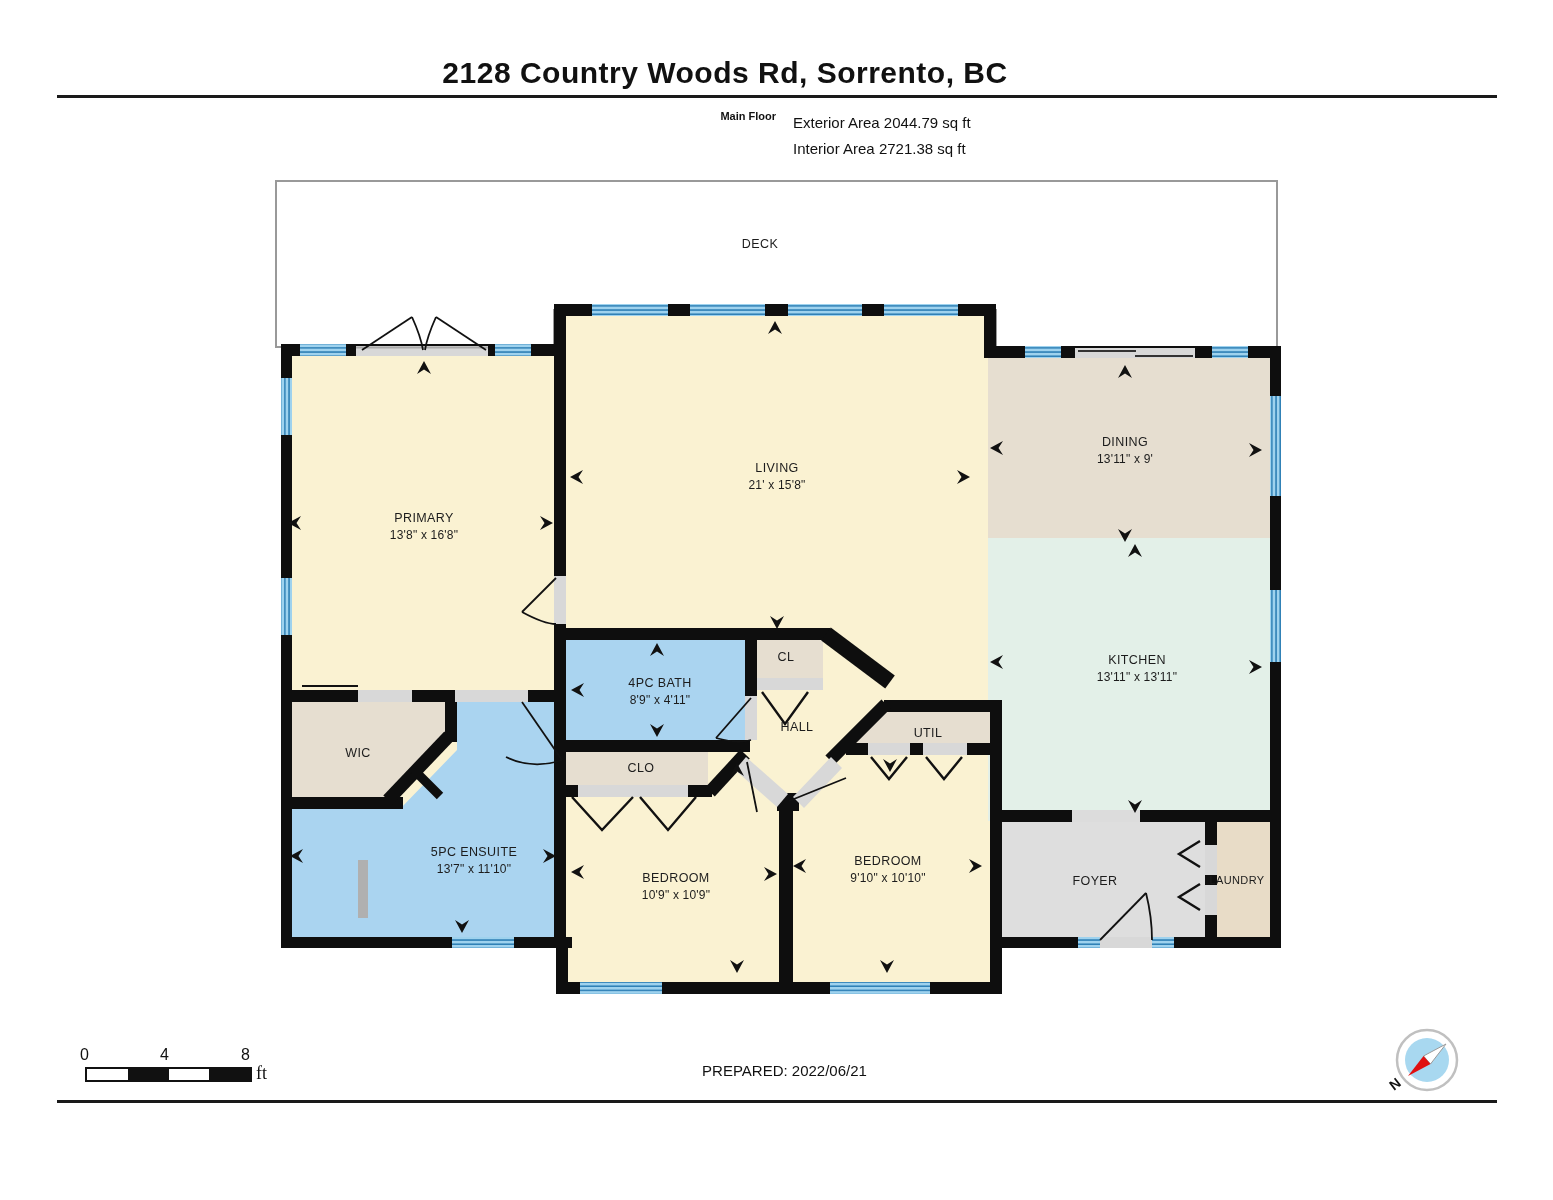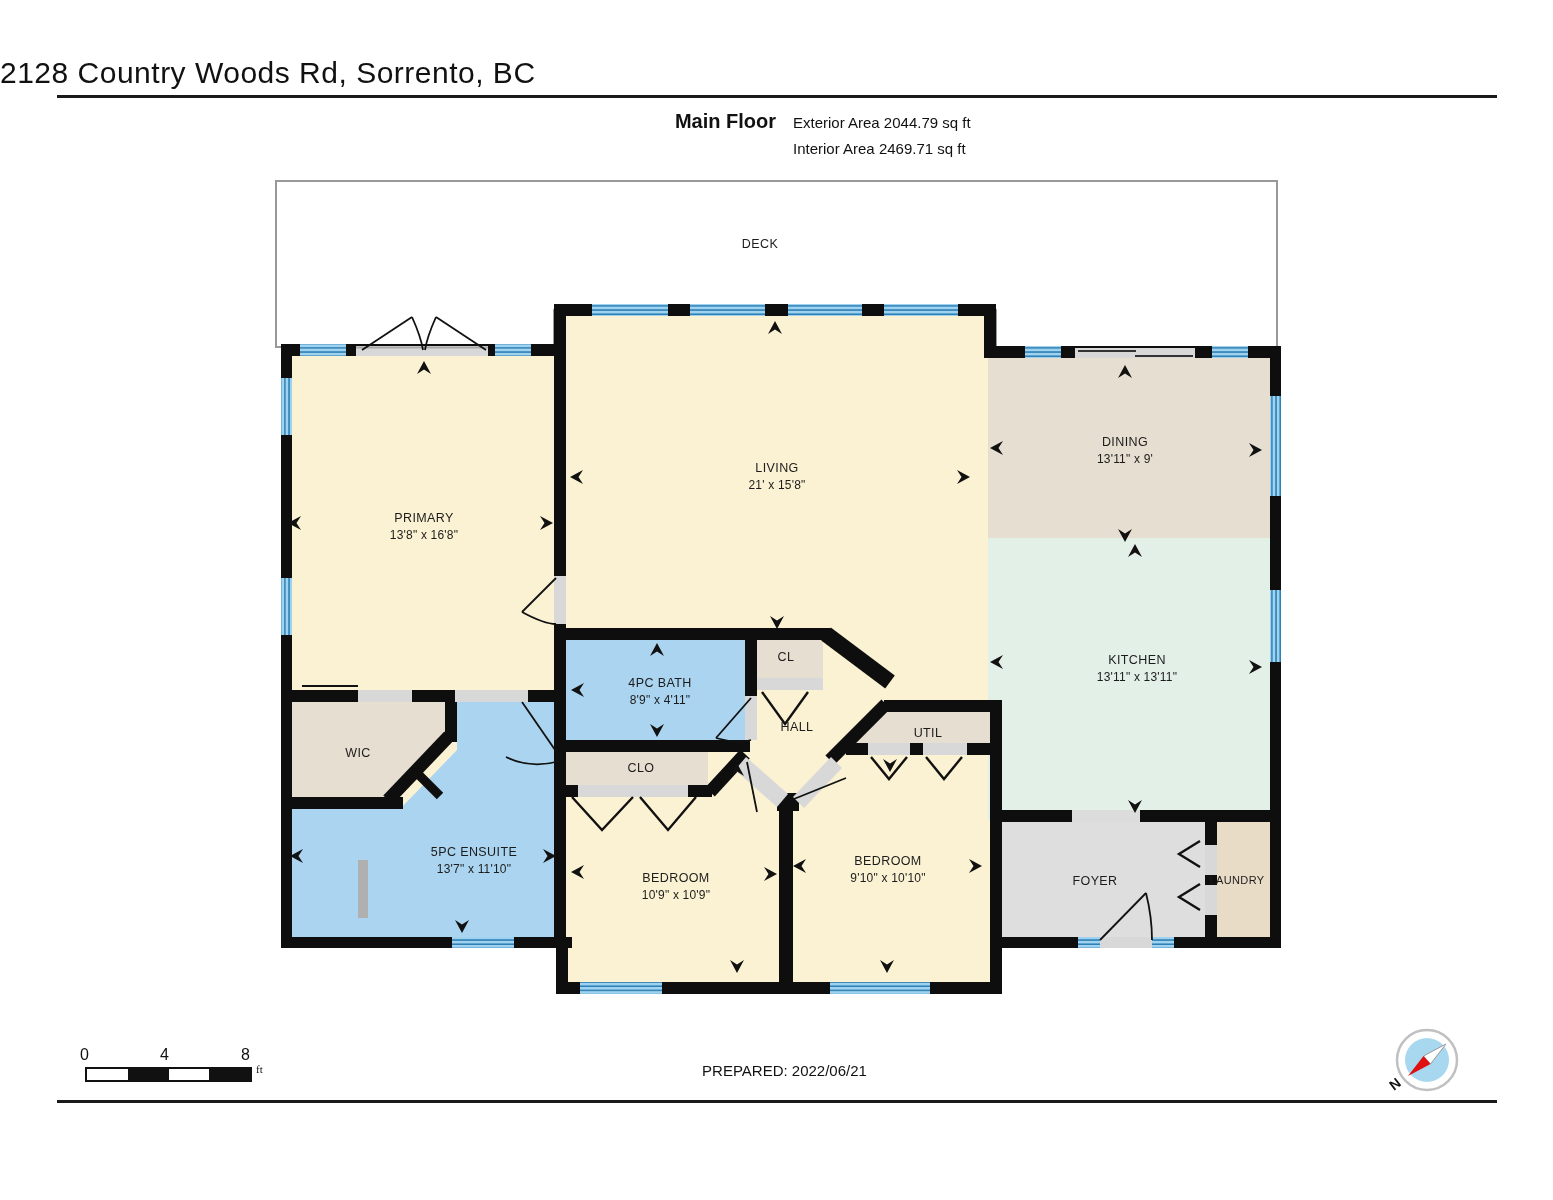--- a/index.html
+++ b/index.html
@@ -1,49 +1,49 @@
 <!DOCTYPE html>
 <html><head>
 <meta charset="utf-8">
 <style>
   html,body{margin:0;padding:0;background:#fff;}
   #page{position:relative;width:1553px;height:1200px;background:#fff;overflow:hidden;
         font-family:"Liberation Sans", sans-serif;color:#111;}
   .abs{position:absolute;}
-  #title{top:56px;left:0;width:1450px;font-size:30px;font-weight:normal;letter-spacing:.5px;}
+  #title{top:56px;left:0;width:1450px;text-align:center;font-size:30px;font-weight:bold;letter-spacing:.5px;}
   #topline{top:95px;left:57px;width:1440px;height:3px;background:#1a1a1a;}
-  #floorlabel{top:110px;right:777px;font-size:20px;font-weight:bold;}
+  #floorlabel{top:110px;right:777px;font-size:11px;font-weight:bold;}
   #areas{top:110px;left:793px;font-size:15px;line-height:26px;}
   #prepared{top:1062px;left:0;width:1553px;text-align:center;font-size:15px;padding-left:8px;}
   #bottomline{top:1100px;left:57px;width:1440px;height:3px;background:#1a1a1a;}
   #disclaimer{top:1112px;left:60px;width:1440px;font-size:15px;}
   
   #scalebar{top:1067px;left:85px;width:163px;height:11px;border:2px solid #111;display:flex;}
   #scalebar span{flex:1 1 25%;}
   .sb-w{background:#fff;} .sb-b{background:#111;}
   .sb-num{font-size:16px;top:1046px;}
-  #sb-ft{top:1063px;left:256px;font-size:11px;font-family:Liberation Serif, serif;}
+  #sb-ft{top:1063px;left:256px;font-size:18px;font-family:Liberation Serif, serif;}
   svg{position:absolute;top:0;left:0;}
   .room-name{font-family:"Liberation Sans",sans-serif;font-size:12.5px;fill:#1c1c1c;letter-spacing:.4px;}
   .room-dims{font-family:"Liberation Sans",sans-serif;font-size:12px;fill:#1c1c1c;letter-spacing:.2px;}
   .small-label{font-family:"Liberation Sans",sans-serif;font-size:11px;fill:#1c1c1c;letter-spacing:.4px;}
   .swing{stroke:#111;stroke-width:1.8;fill:none;}
   .vmark{stroke:#111;stroke-width:2.4;fill:none;}
 </style>
 </head>
 <body>
 
 <div id="page">
 
   <div class="abs" id="title">2128 Country Woods Rd, Sorrento, BC</div>
   <div class="abs" id="topline"></div>
   <div class="abs" id="floorlabel">Main Floor</div>
   <div class="abs" id="areas">
     <div>Exterior Area 2044.79 sq ft</div>
-    <div>Interior Area 2469.71 sq ft</div>
+    <div>Interior Area 2721.38 sq ft</div>
   </div>
 
   <svg width="1553" height="1200" viewBox="0 0 1553 1200">
     <defs>
       <path id="cam-arrow" d="M-7,6 L0,-7 L7,6 L0,1.5 Z" fill="#111"></path>
       <pattern id="winh" width="8" height="4.2" patternUnits="userSpaceOnUse">
         <rect width="8" height="4.2" fill="#9ed2ee"></rect>
           <rect y="2.7" width="8" height="1.5" fill="#2e7fb5"></rect>
       </pattern>
       <pattern id="winv" width="4.2" height="8" patternUnits="userSpaceOnUse">

